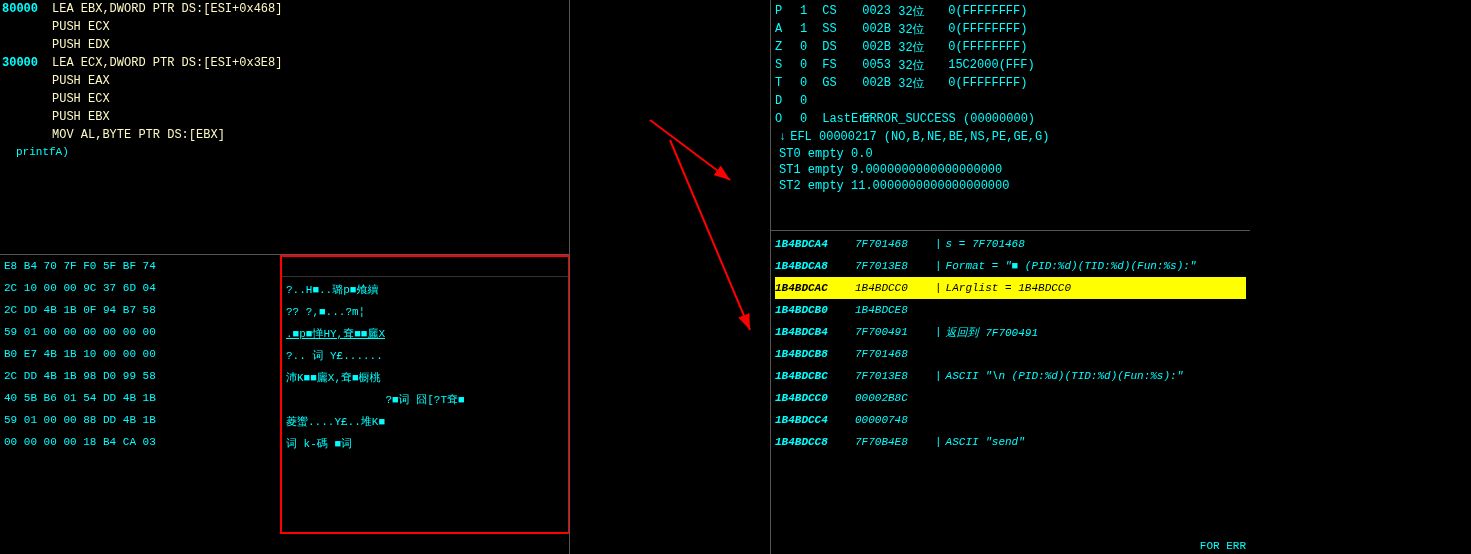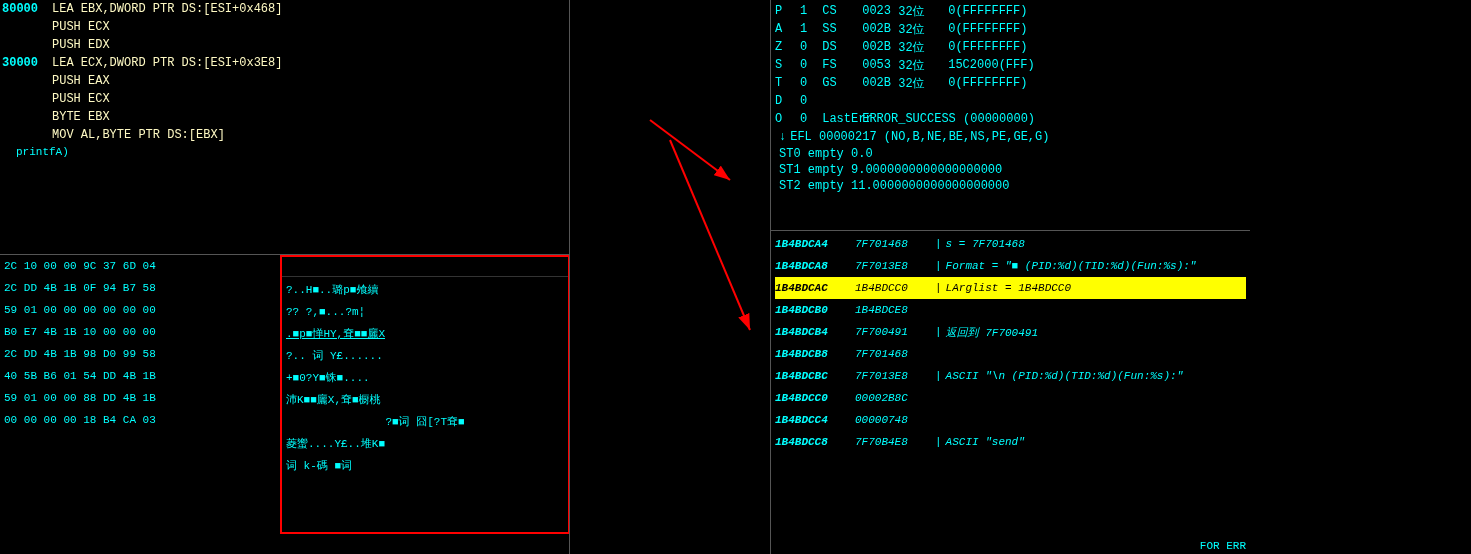--- a/index.html
+++ b/index.html
@@ -289,50 +289,50 @@
         <div class="disasm-row">
           <span class="disasm-addr"></span>
           <span class="disasm-instr">PUSH EAX</span>
         </div>
         <div class="disasm-row">
           <span class="disasm-addr"></span>
           <span class="disasm-instr">PUSH ECX</span>
         </div>
         <div class="disasm-row">
           <span class="disasm-addr"></span>
-          <span class="disasm-instr">BYTE EBX</span>
+          <span class="disasm-instr">PUSH EBX</span>
         </div>
         <div class="disasm-row">
           <span class="disasm-addr"></span>
           <span class="disasm-instr">MOV AL,BYTE PTR DS:[EBX]</span>
         </div>
         <div class="printfa-label">printfA)</div>
       </div>
     <div class="bottom-left">
       <div class="hex-section">
         <div class="hex-bytes-col">
 
+        <div class="hex-row" style="font-size: 11px; padding: 0px 4px; height: 22px; line-height: 22px;">E8 B4 70 7F F0 5F BF 74</div>
             <div class="hex-row" style="font-size: 11px; padding: 0px 4px; height: 22px; line-height: 22px;">2C 10 00 00 9C 37 6D 04</div>
             <div class="hex-row" style="font-size: 11px; padding: 0px 4px; height: 22px; line-height: 22px;">2C DD 4B 1B 0F 94 B7 58</div>
             <div class="hex-row" style="font-size: 11px; padding: 0px 4px; height: 22px; line-height: 22px;">59 01 00 00 00 00 00 00</div>
             <div class="hex-row" style="font-size: 11px; padding: 0px 4px; height: 22px; line-height: 22px;">B0 E7 4B 1B 10 00 00 00</div>
             <div class="hex-row" style="font-size: 11px; padding: 0px 4px; height: 22px; line-height: 22px;">2C DD 4B 1B 98 D0 99 58</div>
             <div class="hex-row" style="font-size: 11px; padding: 0px 4px; height: 22px; line-height: 22px;">40 5B B6 01 54 DD 4B 1B</div>
             <div class="hex-row" style="font-size: 11px; padding: 0px 4px; height: 22px; line-height: 22px;">59 01 00 00 88 DD 4B 1B</div>
             <div class="hex-row" style="font-size: 11px; padding: 0px 4px; height: 22px; line-height: 22px;">00 00 00 00 18 B4 CA 03</div>
           </div>
         <div class="hex-ascii-col">
           <div class="ascii-header"></div>
           <div class="ascii-content">
 
           <div style="height: 22px; line-height: 22px;">?..H■..璐p■飧續</div>
               <div style="height: 22px; line-height: 22px;">??  ?,■...?m¦</div>
               <div style="height: 22px; line-height: 22px; text-decoration: underline;">.■p■惮HY,耷■■廲X</div>
               <div style="height: 22px; line-height: 22px;">?.. 词 Y£......</div>
-              <div style="height: 22px; line-height: 22px;">+■0?Y■铢■....</div>
               <div style="height: 22px; line-height: 22px;">沛K■■廲X,耷■橱桃</div>
               <div style="height: 22px; line-height: 22px; text-align: center;">?■词 囧[?T耷■</div>
               <div style="height: 22px; line-height: 22px;">菱蠁....Y£..堆K■</div>
               <div style="height: 22px; line-height: 22px;">词 k-碼    ■词</div>
             </div>
         </div>
       </div>
     </div>
   </div>
 

